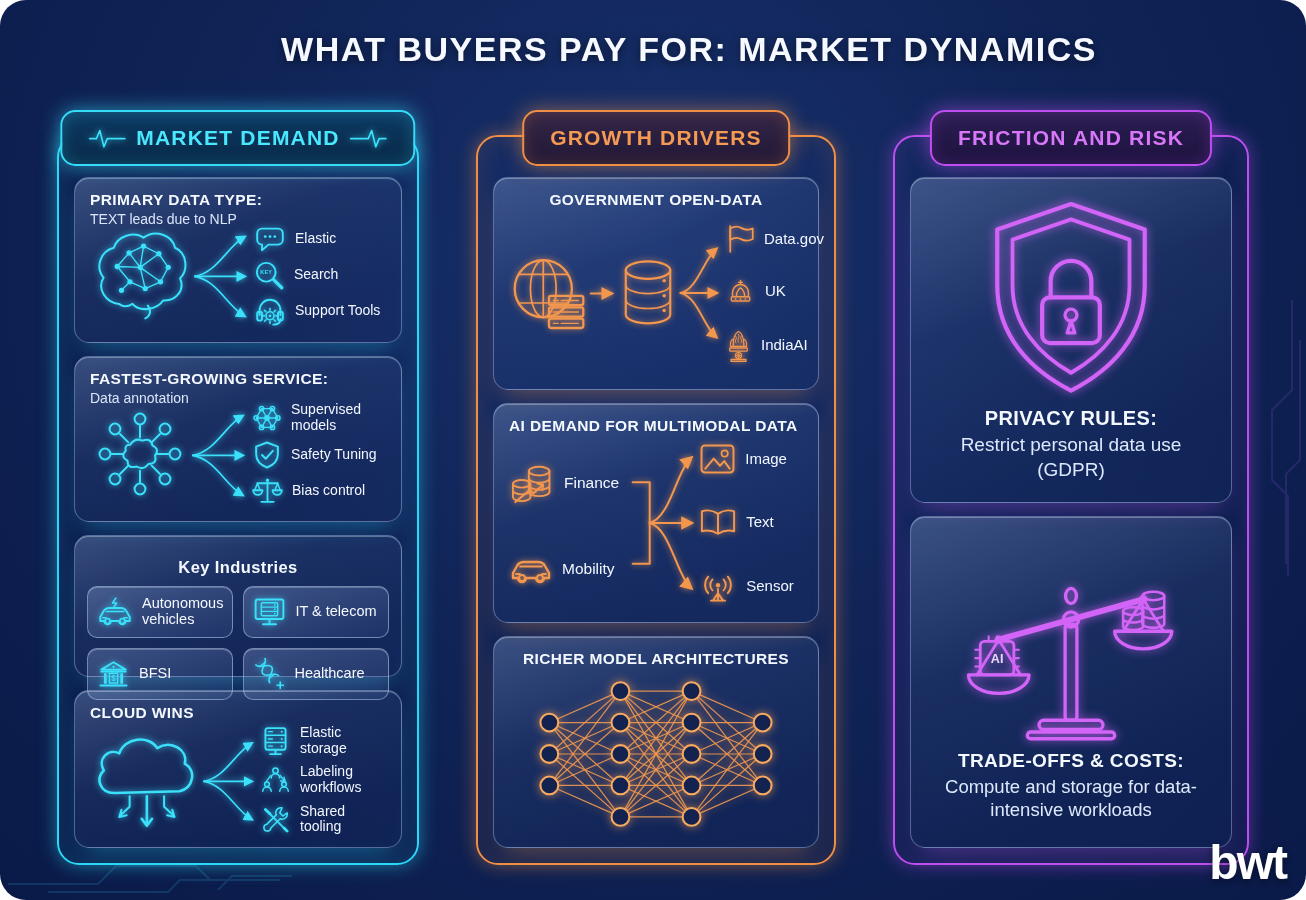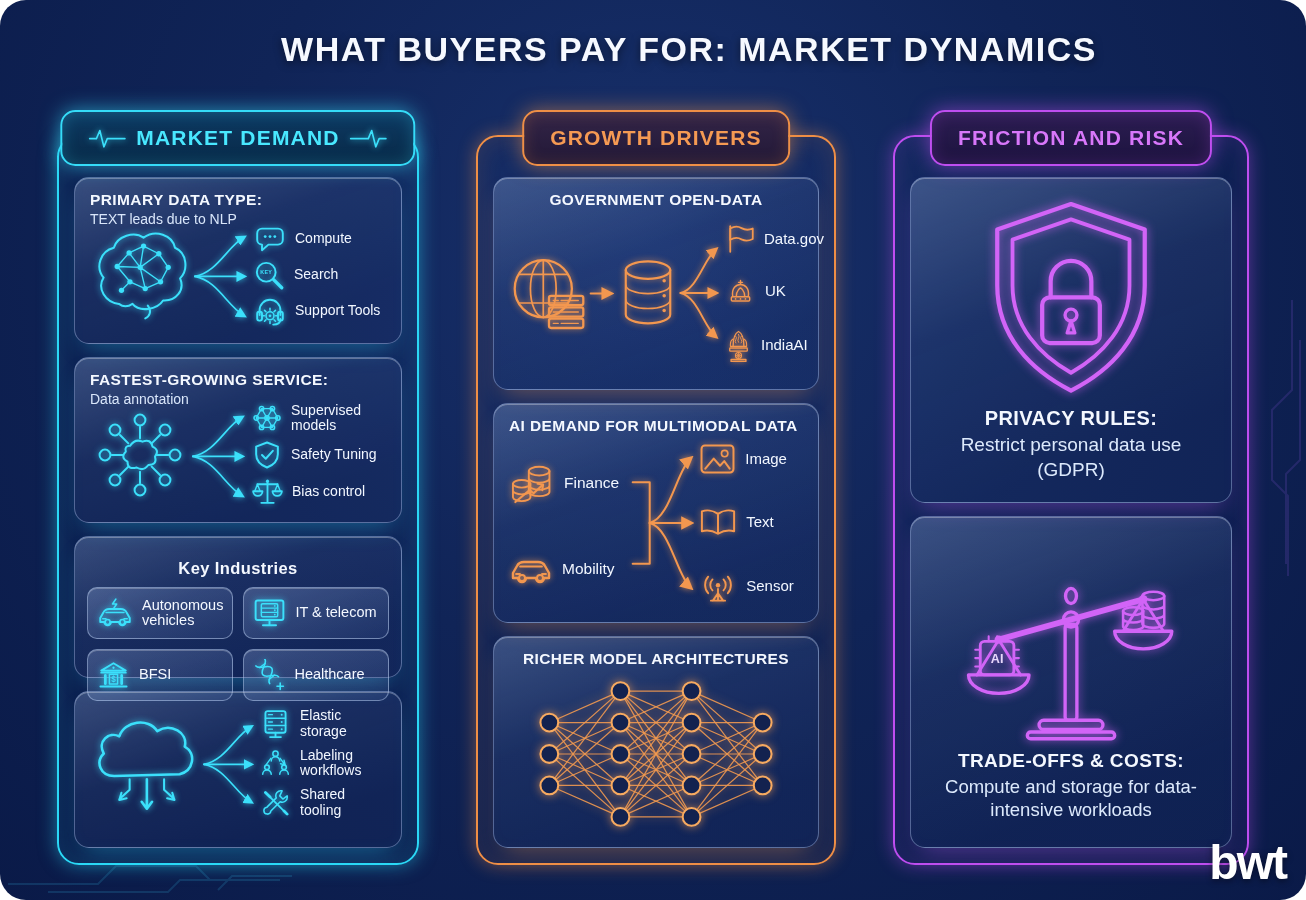--- a/index.html
+++ b/index.html
@@ -135,21 +135,21 @@
           <div class="items" style="height:104px;width:136px">
             <div class="mini">
               <svg class="ic cyan" viewBox="0 0 40 40" width="32" height="32">
                 <path class="st" d="M10,7 h20 a6,6 0 0 1 6,6 v8 a6,6 0 0 1 -6,6 h-12 l-8,7 v-7 a6,6 0 0 1 -6,-6 v-8 a6,6 0 0 1 6,-6 Z"></path>
                 <g class="fillc">
                     <circle cx="14" cy="17" r="1.8"></circle>
                     <circle cx="20" cy="17" r="1.8"></circle>
                     <circle cx="26" cy="17" r="1.8"></circle>
                   </g>
               </svg>
-              <span class="lbl">Compute</span>
+              <span class="lbl">Elastic</span>
             </div>
             <div class="mini">
               <svg class="ic cyan" viewBox="0 0 38 38" width="31" height="31">
                 <circle class="st" cx="15" cy="15" r="11.5"></circle>
                 <line class="st" style="stroke-width:4" x1="24" y1="24" x2="34" y2="34"></line>
                 <text class="key-label" x="15" y="17.6" text-anchor="middle">KEY</text>
               </svg>
               <span class="lbl">Search</span>
             </div>
             <div class="mini">
@@ -277,20 +277,21 @@
                 <path class="st" style="stroke-width:1.6" d="M14.5,5.5 h9 M14.5,24.5 h9"></path>
               </g>
               <path class="st" style="stroke-width:2" d="M30,34 h8 M34,30 v8"></path>
             </svg>
             <span class="lbl">Healthcare</span>
           </div>
         </div>
       </div>
 
       <div class="card" style="height:158px">
+        <div class="ct">CLOUD WINS</div>
         <div class="flowrow" style="height:112px;margin-top:2px">
           <svg class="ic cyan" viewBox="0 0 130 118" width="112" height="102">
             <path class="st" style="stroke-width:3" d="M28,74 C12,74 6,58 16,48 C8,34 22,22 34,28 C40,10 68,6 78,22 C94,12 114,24 110,40 C124,48 120,68 104,72 L28,74 Z"></path>
             <path class="st" style="stroke-width:3" d="M66,78 V112 M60,104 L66,112 L72,104"></path>
             <path class="st" d="M46,78 V90 L34,101 M42.5,100 L34,102 L36.5,93.5"></path>
             <path class="st" d="M86,78 V90 L98,101 M89.5,100 L98,102 L95.5,93.5"></path>
           </svg>
           <svg class="ic cyan" viewBox="0 0 84 148" width="58" height="100">
             <defs>
                 <marker id="fanC" viewBox="0 0 10 10" refX="7" refY="5" markerWidth="6.5" markerHeight="6.5" orient="auto">

